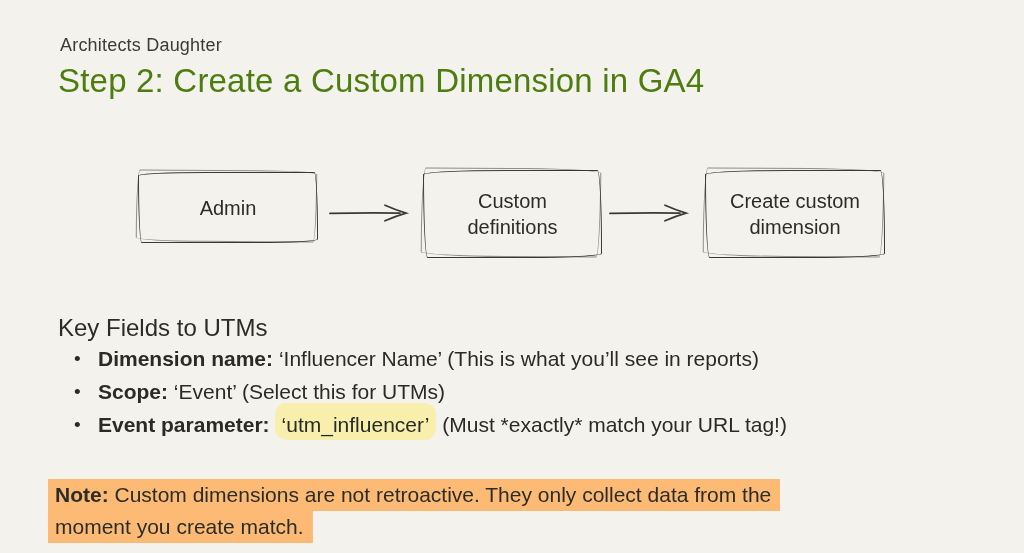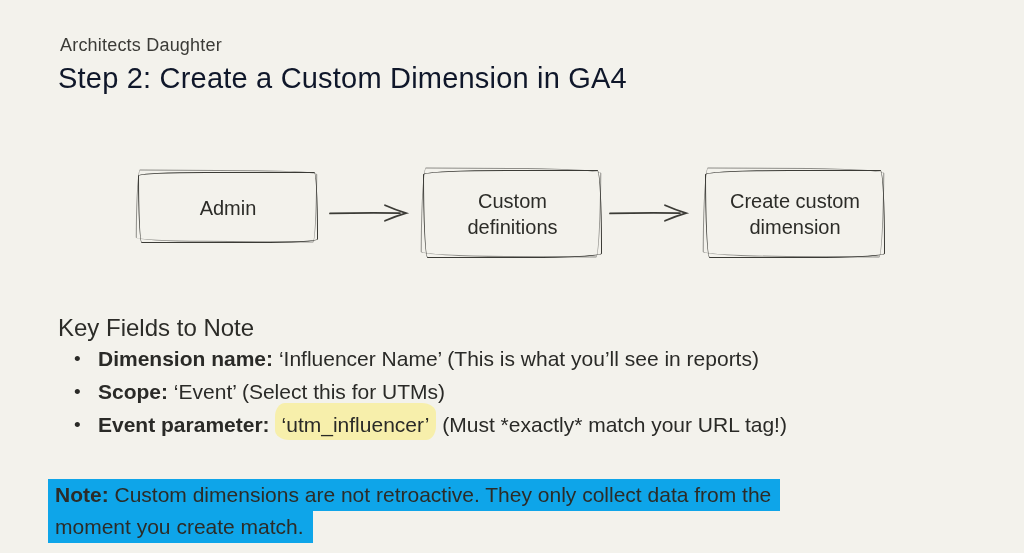--- a/index.html
+++ b/index.html
@@ -12,21 +12,21 @@
     position:relative;width:1024px;height:553px;
     background:#f3f2ec;overflow:hidden;
     color:#2c2c28;
   }
   .kicker{
     position:absolute;left:60px;top:35px;
     font-size:18px;color:#3b3b37;letter-spacing:.2px;text-align:right;
   }
   .title{
     position:absolute;left:58px;top:62px;margin:0;
-    font-size:29px;font-weight:500;color:#0f172a;letter-spacing:.2px;text-align:right;
+    font-size:33px;font-weight:500;color:#4d7c0f;letter-spacing:.2px;text-align:right;
   }
   
   .sketch-box{
     position:absolute;
     display:flex;align-items:center;justify-content:center;
     text-align:center;
     font-size:20px;line-height:26px;color:#2c2c28;
     border:1.7px solid #3b3b36;
     border-radius:255px 14px 225px 14px / 14px 225px 14px 255px;
     padding:4px 10px;box-sizing:border-box;
@@ -63,21 +63,21 @@
   .b{font-weight:700;}
   .hl-yellow{
     background:#f7efab;
     padding:10px 7px 4px 7px;margin-left:5px;
     border-radius:10px 14px 10px 14px / 14px 10px 14px 10px;
   }
   
   .note{position:absolute;left:48px;top:479px;font-size:21px;line-height:32px;}
   .note-line{height:32px;}
   .hl-blue{
-    background:#0ea5e9;
+    background:#fdba74;
     padding:4px 9px 5px 7px;
   }
 </style>
 </head>
 <body>
 
 <div class="slide">
 
   <div class="kicker">Architects Daughter</div>
   <h1 class="title">Step 2: Create a Custom Dimension in GA4</h1>
@@ -99,21 +99,21 @@
     <svg class="arrow arrow2" viewBox="0 0 88 22">
       <path d="M2,11.4 Q38,10.6 72,11.1"></path>
       <path d="M57,3.2 Q68,8 78,11.1 Q68,14 57,18.8"></path>
     </svg>
 
     <div class="sketch-box box3">
       <span>Create custom dimension</span>
     </div>
   </div>
 
-  <div class="kf-heading">Key Fields to Note</div>
+  <div class="kf-heading">Key Fields to UTMs</div>
 
   <ul class="kf-list">
     <li>
       <span class="b">Dimension name:</span><span> ‘Influencer Name’ (This is what you’ll see in reports)</span>
     </li>
     <li>
       <span class="b">Scope:</span><span> ‘Event’ (Select this for UTMs)</span>
     </li>
     <li>
       <span class="b">Event parameter:</span><span class="hl-yellow">‘utm_influencer’</span><span> (Must *exactly* match your URL tag!)</span>

